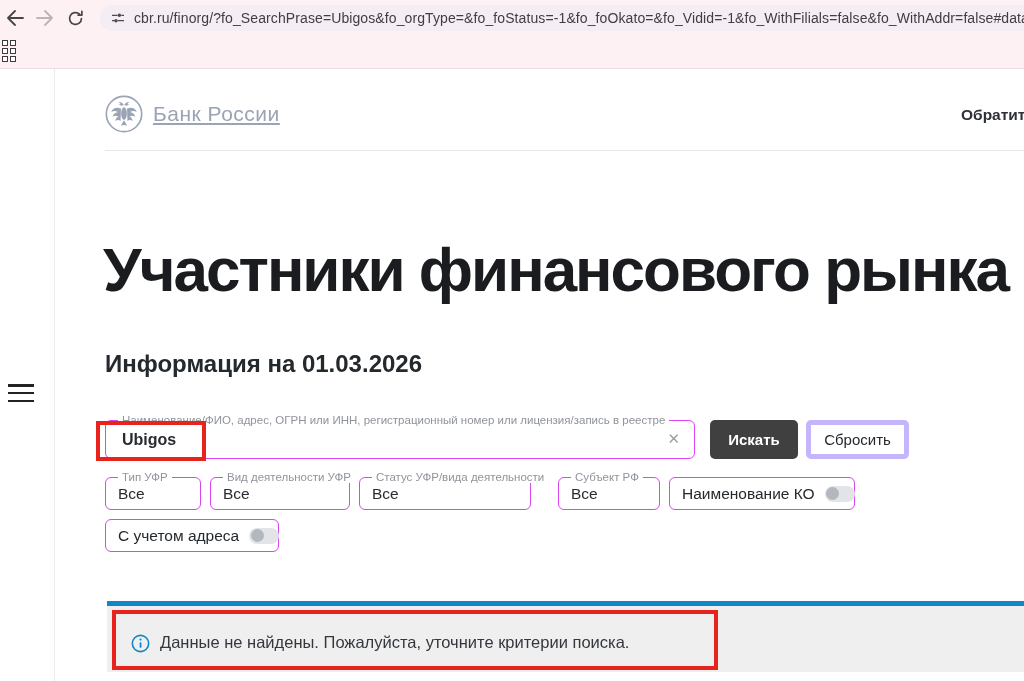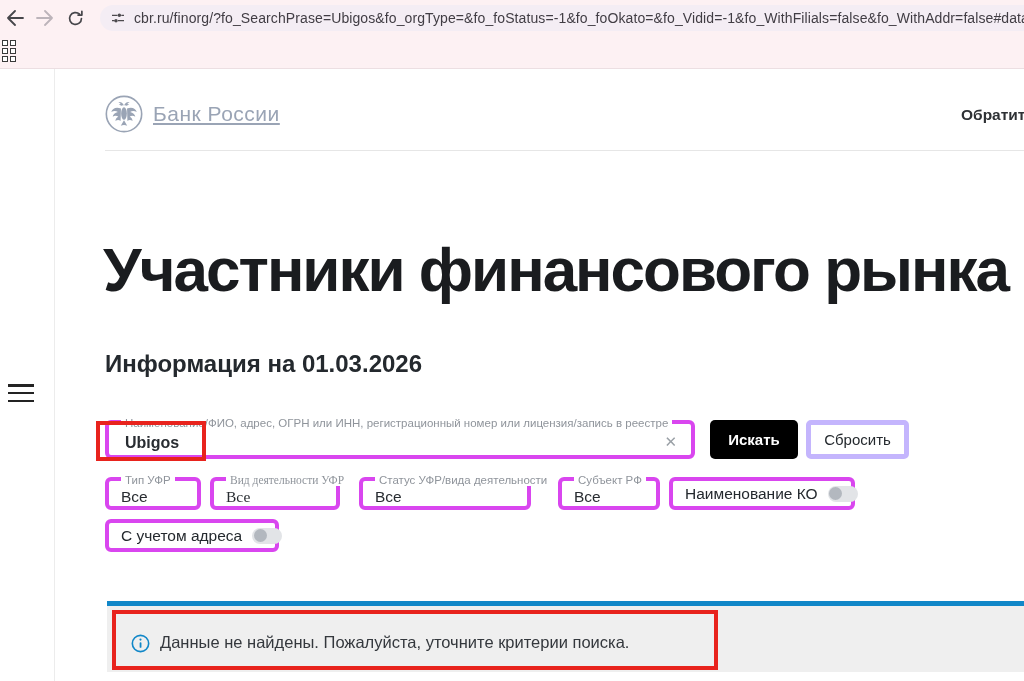--- a/index.html
+++ b/index.html
@@ -25,32 +25,32 @@
   .logo-circle { position:absolute; left:105px; top:95px; width:38px; height:38px; color:#9aa4b5; }
   .logo-text { position:absolute; left:153px; top:102px; font-size:21px; color:#9aa4b5; letter-spacing:0.5px;text-decoration:underline; }
   .top-link { position:absolute; left:961px; top:106px; font-size:15.5px; font-weight:bold;
               color:#2e3135; white-space:nowrap; cursor:pointer; }
   .hdr-divider { position:absolute; left:105px; top:150px; width:919px; height:1px; background:#e6e6e6; }
   
   .h1 { position:absolute; left:103px; top:234px; font-size:62px; font-weight:700;
         letter-spacing:-2px; color:#1a1c1f; white-space:nowrap; }
   .h2 { position:absolute; left:105px; top:350px; font-size:24px; font-weight:700; color:#24292e; }
   
-  .field { position:absolute; border:4px solid #d946ef; border-radius:6px; background:#fff; }
+  .field { position:absolute; border:1px solid #d946ef; border-radius:6px; background:#fff; }
   .field-label { position:absolute; top:-7px; left:12px; background:#fff; padding:0 4px;
                  font-size:11.5px; color:#8f949b; white-space:nowrap; }
   .search-field { left:105px; top:420px; width:590px; height:39px; }
   .search-input { position:absolute; left:16px; top:0; width:530px; height:37px; border:none;
                   outline:none; font-size:16px; font-weight:bold; color:#282c31; background:transparent;
                   font-family:"Liberation Sans", sans-serif; }
   .clear-x { position:absolute; right:14px; top:9px; font-size:15px; color:#9aa0a6; cursor:pointer; }
   .btn { position:absolute; top:420px; height:39px; border-radius:5px; font-size:15px;
          display:flex; align-items:center; justify-content:center; cursor:pointer;
          font-family:"Liberation Sans", sans-serif; }
-  .btn-search { left:710px; width:88px; background:#000000; color:#fff; font-weight:bold; border:none; }
+  .btn-search { left:710px; width:88px; background:#404040; color:#fff; font-weight:bold; border:none; }
   .btn-reset  { left:806px; width:103px; background:#fff; color:#24292e; border:5px solid #c4b5fd; }
   .select-box { top:477px; height:33px; cursor:pointer; }
   .select-val { position:absolute; left:12px; top:7px; font-size:15.5px; color:#282c31; }
   .toggle-box { height:33px; cursor:pointer; display:flex; align-items:center; padding:0 12px; }
   .toggle-box .t-label { font-size:15.5px; color:#24292e; white-space:nowrap; }
   .pill { width:30px; height:16px; border-radius:8px; background:#e2e4e7; position:relative;
           margin-left:10px; flex:0 0 auto; }
   .pill::after { content:""; position:absolute; left:1.5px; top:1.5px; width:13px; height:13px;
                  border-radius:50%; background:#b3b8bf; }
   
@@ -137,21 +137,21 @@
   <input class="search-input" type="text" value="Ubigos" style="">
   <span class="clear-x">✕</span>
 </div>
 <button class="btn btn-search">Искать</button>
 <button class="btn btn-reset">Сбросить</button>
 
 <div class="field select-box" style="left:105px; width:96px;">
   <span class="field-label">Тип УФР</span>
   <span class="select-val">Все</span>
 </div>
-<div class="field select-box" style="left:210px; width:130px;font-family:Liberation Serif, serif;">
+<div class="field select-box" style="left:210px; width:140px;">
   <span class="field-label">Вид деятельности УФР</span>
   <span class="select-val">Все</span>
 </div>
 <div class="field select-box" style="left:359px; width:172px;">
   <span class="field-label">Статус УФР/вида деятельности</span>
   <span class="select-val">Все</span>
 </div>
 <div class="field select-box" style="left:558px; width:102px;">
   <span class="field-label">Субъект РФ</span>
   <span class="select-val">Все</span>

